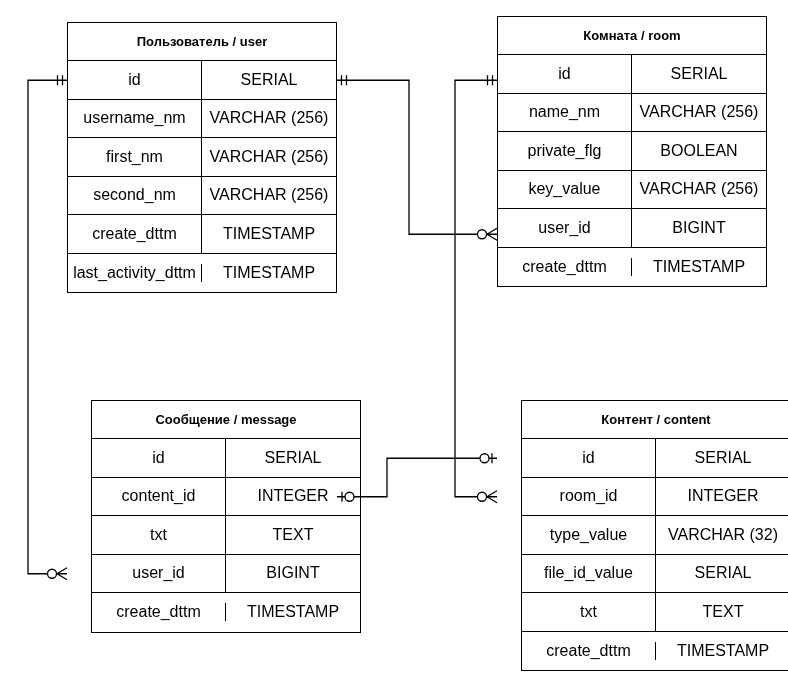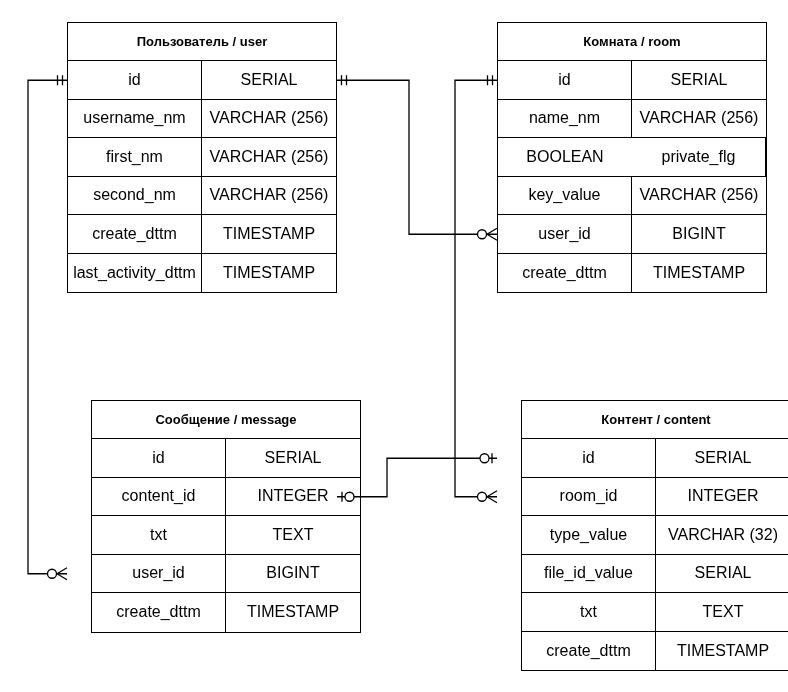--- a/index.html
+++ b/index.html
@@ -26,21 +26,21 @@
     font-size: 13px;
     font-weight: bold;
     border-bottom: 1px solid #000000;
     white-space: nowrap;
   }
   .entity-row {
     height: 38.5px;
     display: flex;
     border-bottom: 1px solid #000000;
   }
-  .entity-row:last-child { border-bottom: none; }
+  .entity-row:last-child { border-bottom: none; align-items: center; }
   .cell {
     flex: 1 1 50%;
     display: flex; align-items: center; justify-content: center;
     font-size: 16px;
     white-space: nowrap;
     overflow: hidden;
   }
   .cell.name { border-right: 1px solid #000000; }
   svg.wires {
     position: absolute; left: 0; top: 0;
@@ -73,33 +73,33 @@
         </div>
         <div class="entity-row">
           <div class="cell name">create_dttm</div>
           <div class="cell type">TIMESTAMP</div>
         </div>
         <div class="entity-row">
           <div class="cell name">last_activity_dttm</div>
           <div class="cell type">TIMESTAMP</div>
         </div>
       </div>
-      <div class="entity" style="left: 497px; top: 22px; width: 270px;">
+      <div class="entity" style="left: 497px; top: 16px; width: 270px;">
         <div class="entity-title">Комната / room</div>
         <div class="entity-row">
           <div class="cell name">id</div>
           <div class="cell type">SERIAL</div>
         </div>
         <div class="entity-row">
           <div class="cell name">name_nm</div>
           <div class="cell type">VARCHAR (256)</div>
         </div>
         <div class="entity-row">
+          <div class="cell name">private_flg</div>
           <div class="cell type">BOOLEAN</div>
-          <div class="cell name">private_flg</div>
         </div>
         <div class="entity-row">
           <div class="cell name">key_value</div>
           <div class="cell type">VARCHAR (256)</div>
         </div>
         <div class="entity-row">
           <div class="cell name">user_id</div>
           <div class="cell type">BIGINT</div>
         </div>
         <div class="entity-row">

